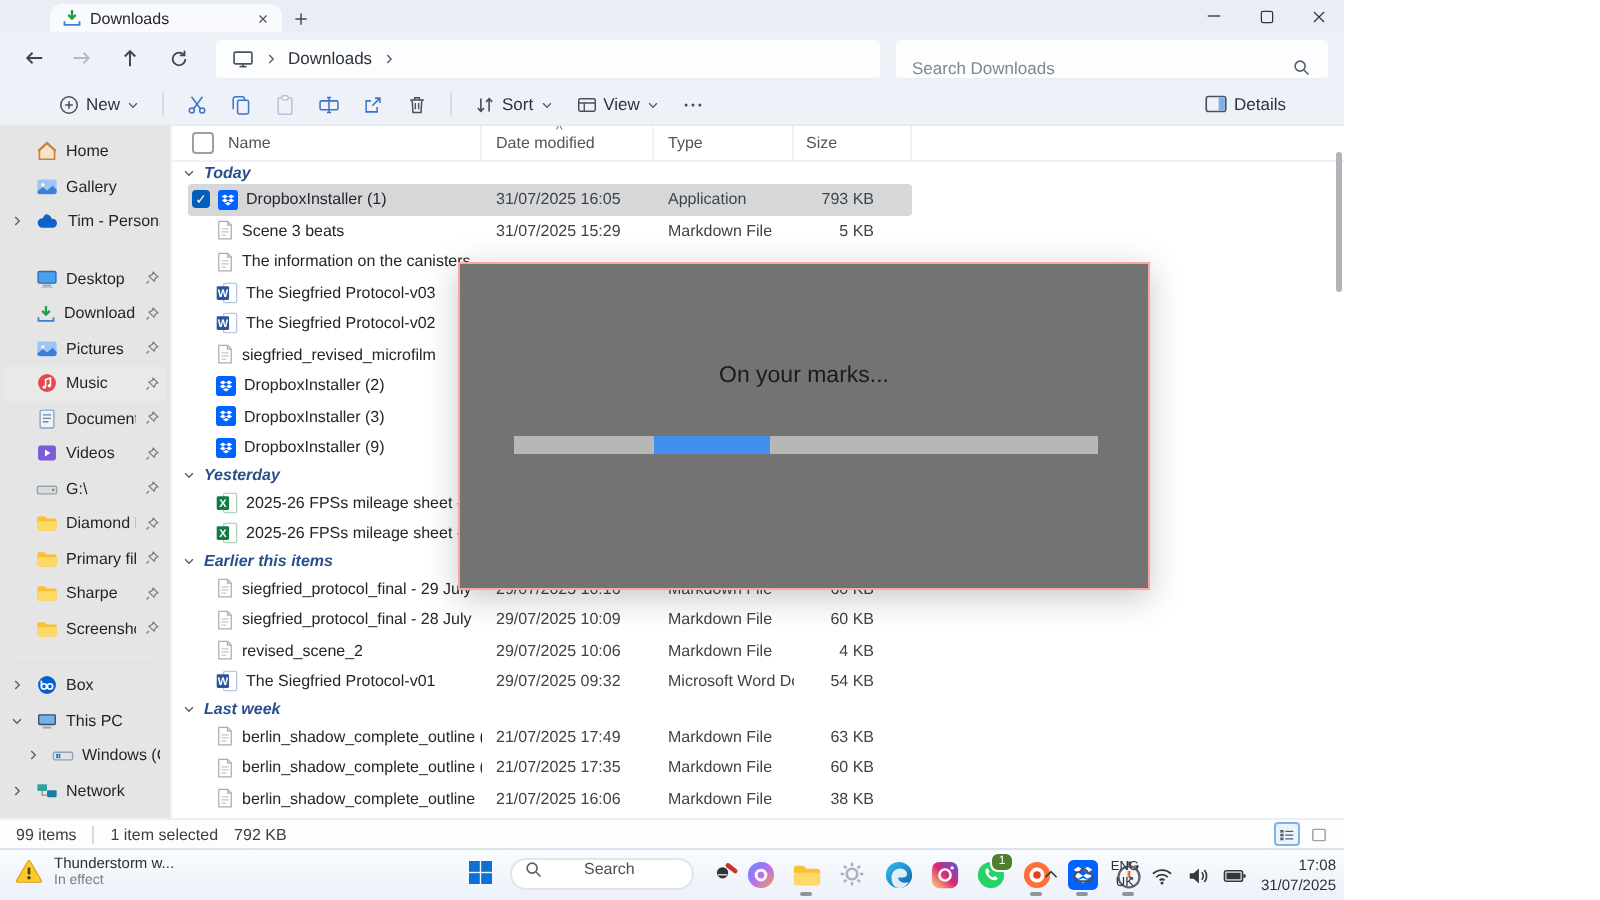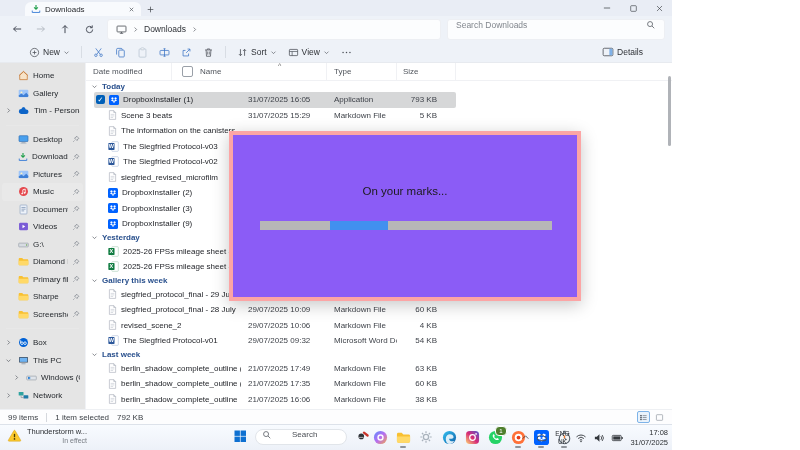--- a/index.html
+++ b/index.html
@@ -14,21 +14,21 @@
   .tabstrip{height:16px;display:flex;align-items:flex-end;padding-left:25px;position:relative;background:#e9edf5;}
   .tab{width:104px;height:14px;background:#f8fafd;border-radius:6px 6px 0 0;display:flex;align-items:center;padding:0 6px;gap:4px;font-size:8px;color:#26282c;}
   .tab .ttitle{flex:1;white-space:nowrap;overflow:hidden;}
   .newtab{width:18px;height:14px;display:flex;align-items:center;justify-content:center;}
   .wincontrols{position:absolute;right:0;top:0;height:16px;display:flex;}
   .wincontrols .wc{width:26px;height:16px;display:flex;align-items:center;justify-content:center;}
 
   .addressbar{height:26px;display:flex;align-items:center;padding:0 5px;}
   .navbtn{width:24px;height:20px;display:flex;align-items:center;justify-content:center;}
   .breadcrumb{flex:1;height:19px;background:#fcfdfe;border:1px solid #edeff3;border-radius:3px;display:flex;align-items:center;gap:5px;padding:0 8px;font-size:8.5px;color:#2f3237;margin:0 6px;}
-  .searchbox{width:200px;height:19px;background:#fcfdfe;border:1px solid #edeff3;border-radius:3px;display:flex;align-items:flex-start;padding:0 8px;font-size:8.5px;color:#81868d;margin-right:2px;}
+  .searchbox{width:200px;height:19px;background:#fcfdfe;border:1px solid #edeff3;border-radius:3px;display:flex;align-items:flex-end;padding:0 8px;font-size:8.5px;color:#81868d;margin-right:2px;}
   .searchbox .flexsp{flex:1;}
 
   .toolbar{height:20px;display:flex;align-items:center;gap:1px;padding:0 24px;font-size:8.5px;color:#2f3237;}
   .tbtn{display:flex;align-items:center;gap:3px;padding:0 5px;height:16px;border-radius:3px;}
   .tsep{width:1px;height:12px;background:#d8dde4;margin:0 5px;}
   .spacer{flex:1;}
 
   .main{flex:1;display:flex;min-height:0;background:#fff;border-top:1px solid #e7eaef;position:relative;}
   .sidebar{width:85px;flex-shrink:0;padding-top:4px;font-size:8px;color:#1f2328;overflow:hidden;background:#e5e5e5;border-right:1px solid #f0f2f6;}
   .sbitem{height:17.5px;display:flex;align-items:center;gap:4px;padding:0 3px 0 16px;position:relative;margin:0 2px;border-radius:3px;}
@@ -44,49 +44,49 @@
   .hcell{display:flex;align-items:center;box-sizing:border-box;border-right:1px solid #f0f1f4;}
   .hc-name{width:155px;}
   .hcbx{width:9px;height:9px;border:1px solid #9aa0a8;border-radius:2px;margin-left:10px;}
   .hc-name .htxt{margin-left:7px;}
   .hc-date{width:86px;padding-left:7px;}
   .hc-type{width:70px;padding-left:7px;}
   .hc-size{width:59px;padding-left:6px;}
   .hc-rest{flex:1;border-right:none;}
   .sortmark{position:absolute;top:-1px;left:192px;font-size:7px;color:#666;}
   .list-body{position:absolute;top:17px;left:0;right:0;bottom:0;overflow:hidden;}
-  .ghdr{height:12px;display:flex;align-items:center;gap:4px;padding-left:5px;font-size:8px;color:#29508d;font-weight:600;}
+  .ghdr{height:12px;display:flex;align-items:center;gap:4px;padding-left:5px;font-size:8px;color:#29508d;font-weight:600;font-style:italic;}
   .row{height:15.5px;display:flex;align-items:center;font-size:8px;color:#24262b;margin-left:8px;width:362px;border-radius:2px;}
   .row.selected{background:#d6d7d8;}
   .cell-name{width:147px;display:flex;align-items:center;gap:4px;padding-left:14px;box-sizing:border-box;white-space:nowrap;overflow:hidden;}
   .row.selected .cell-name{padding-left:2px;}
   .cbx{width:9px;height:9px;background:#005fb8;border-radius:2px;color:#fff;font-size:7px;display:inline-flex;align-items:center;justify-content:center;flex-shrink:0;}
   .fname{white-space:nowrap;overflow:hidden;}
   .cell-date{width:86px;padding-left:7px;box-sizing:border-box;color:#3f434a;}
   .cell-type{width:70px;padding-left:7px;box-sizing:border-box;color:#3f434a;white-space:nowrap;overflow:hidden;}
   .cell-size{width:59px;box-sizing:border-box;padding-right:19px;text-align:right;color:#3f434a;}
 
-  .dialog{position:absolute;left:143px;top:68px;width:344px;height:162px;background:#8b5cf6;border:4px solid #fca5a5;box-shadow:0 4px 16px rgba(0,0,0,.22);z-index:5;}
+  .dialog{position:absolute;left:143px;top:68px;width:344px;height:162px;background:#737373;border:1px solid #fca5a5;box-shadow:0 4px 16px rgba(0,0,0,.22);z-index:5;}
   .dmsg{text-align:center;margin-top:50px;font-size:11.5px;color:#1b1b1b;}
   .ptrack{position:absolute;left:27px;right:25px;top:86px;height:9px;background:#b7b7b7;}
   .pfill{position:absolute;top:0;bottom:0;background:#4190ef;}
 
   .vscroll{position:absolute;right:1px;top:10px;bottom:2px;width:3px;}
   .vthumb{position:absolute;top:3px;height:70px;width:3px;background:#b0b3b8;border-radius:2px;}
 
   .statusbar{height:15px;display:flex;align-items:center;font-size:8px;color:#3c4046;padding:0 8px;gap:8px;background:#fdfdfe;border-top:1px solid #eef0f3;position:relative;}
   .sdiv{width:1px;height:9px;background:#d5d8dd;}
   .viewtoggles{position:absolute;right:6px;top:1px;display:flex;gap:3px;}
   .vt{width:13px;height:12px;border:1px solid transparent;border-radius:2px;display:flex;align-items:center;justify-content:center;box-sizing:border-box;}
   .vt.active{border-color:#7db3e8;background:#eaf3fc;}
 
   
   .taskbar{position:absolute;left:0;right:0;bottom:0;height:25px;background:linear-gradient(#f8fbff,#edf1f8);border-top:1px solid #dde2ea;}
   .weather{position:absolute;left:7px;top:3px;display:flex;gap:5px;align-items:center;}
-  .wtxt{line-height:1.15;text-align:right;}
+  .wtxt{line-height:1.15;}
   .wtxt1{font-size:7.5px;color:#2c2f33;}
   .wtxt2{font-size:7px;color:#787d84;}
   .start{position:absolute;left:234px;top:5px;}
   .spill{position:absolute;left:255px;top:3.5px;width:92px;height:16px;background:#fff;border:1px solid #e1e5ea;border-radius:9px;display:flex;align-items:flex-start;padding:0 6px;gap:20px;font-size:8px;color:#4a4e54;box-sizing:border-box;}
   .spill .flexsp{flex:1;}
   .apps{position:absolute;left:372px;top:4px;display:flex;gap:7px;}
   .app{width:16px;height:16px;position:relative;display:flex;align-items:center;justify-content:center;}
   .app.active::after{content:"";position:absolute;bottom:-3px;left:5px;width:6px;height:2px;border-radius:1px;background:#8f949b;}
   .badge{position:absolute;top:-3px;right:-4px;min-width:8px;height:8px;border-radius:4px;background:#4f7f2e;color:#fff;font-size:6px;display:flex;align-items:center;justify-content:center;padding:0 1px;border:1px solid #fff;box-sizing:content-box;}
   .tray{position:absolute;right:4px;top:0;height:25px;display:flex;align-items:center;gap:6px;}
@@ -587,26 +587,26 @@
                 <rect x="1" y="3" width="7" height="5" rx=".8" fill="#2fa3a0"></rect>
                 <rect x="8" y="7.5" width="7" height="5" rx=".8" fill="#1e7ba8"></rect>
                 <path d="M4.5 8v3h4" stroke="#8a949e" fill="none"></path>
               </svg>
             </span>
             <span class="lbl">Network</span>
           </div>
         </div>
       <div class="filearea">
         <div class="list-header">
-          <div class="hcell hc-date">
-            <span>Date modified</span>
-          </div>
           <div class="hcell hc-name">
             <span class="hcbx"></span>
             <span class="htxt">Name</span>
+          </div>
+          <div class="hcell hc-date">
+            <span>Date modified</span>
           </div>
           <div class="hcell hc-type">
             <span>Type</span>
           </div>
           <div class="hcell hc-size">
             <span>Size</span>
           </div>
           <div class="hcell hc-rest"></div>
           <span class="sortmark">^</span>
         </div>
@@ -788,21 +788,21 @@
               <span class="cell-date"></span>
               <span class="cell-type"></span>
               <span class="cell-size"></span>
             </div>
             <div class="ghdr">
               <span class="gexp ic rot90">
                 <svg width="7" height="7" viewBox="0 0 16 16">
                   <path d="M6 3.5 10.5 8 6 12.5" fill="none" stroke="#5a5f66" stroke-width="1.6"></path>
                 </svg>
               </span>
-              <span class="glbl">Gallery this week</span>
+              <span class="glbl">Earlier this items</span>
             </div>
             <div class="row">
               <div class="cell-name">
                 <span class="ic">
                   <svg width="9" height="10" viewBox="0 0 14 16">
                     <path d="M2 1h7l3 3v11H2z" fill="#fff" stroke="#a8aeb8"></path>
                     <path d="M9 1v3h3" fill="none" stroke="#a8aeb8"></path>
                     <path d="M4 7h6M4 9.5h6M4 12h4" stroke="#c3c8d0" stroke-width="1"></path>
                   </svg>
                 </span>

